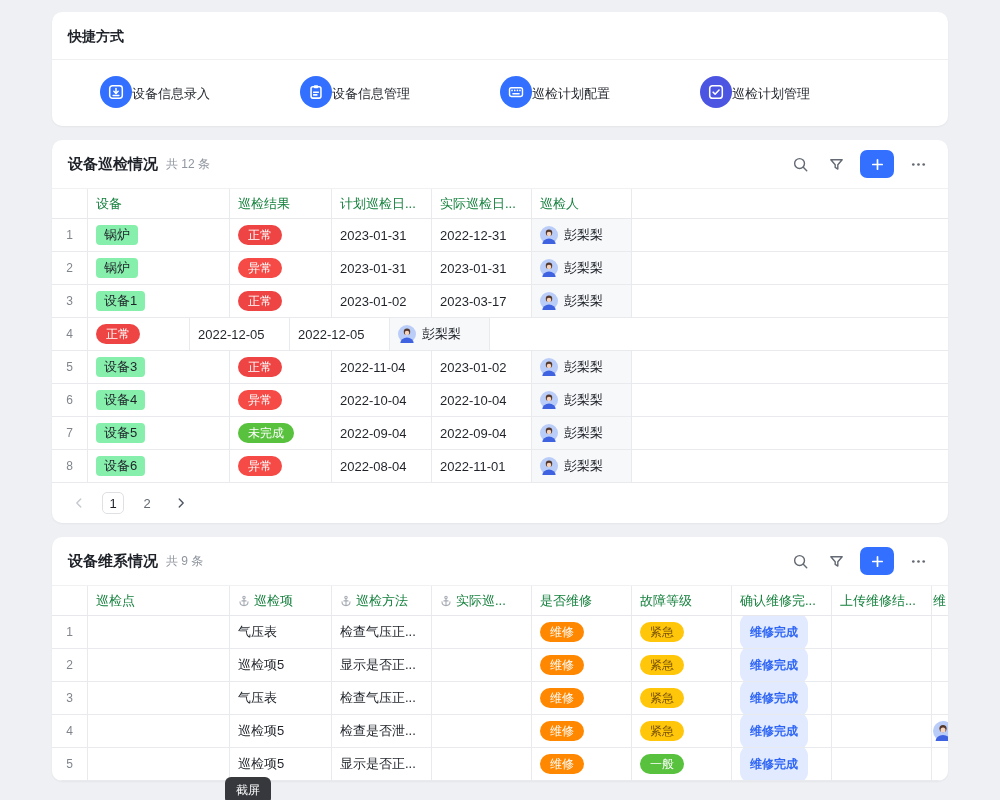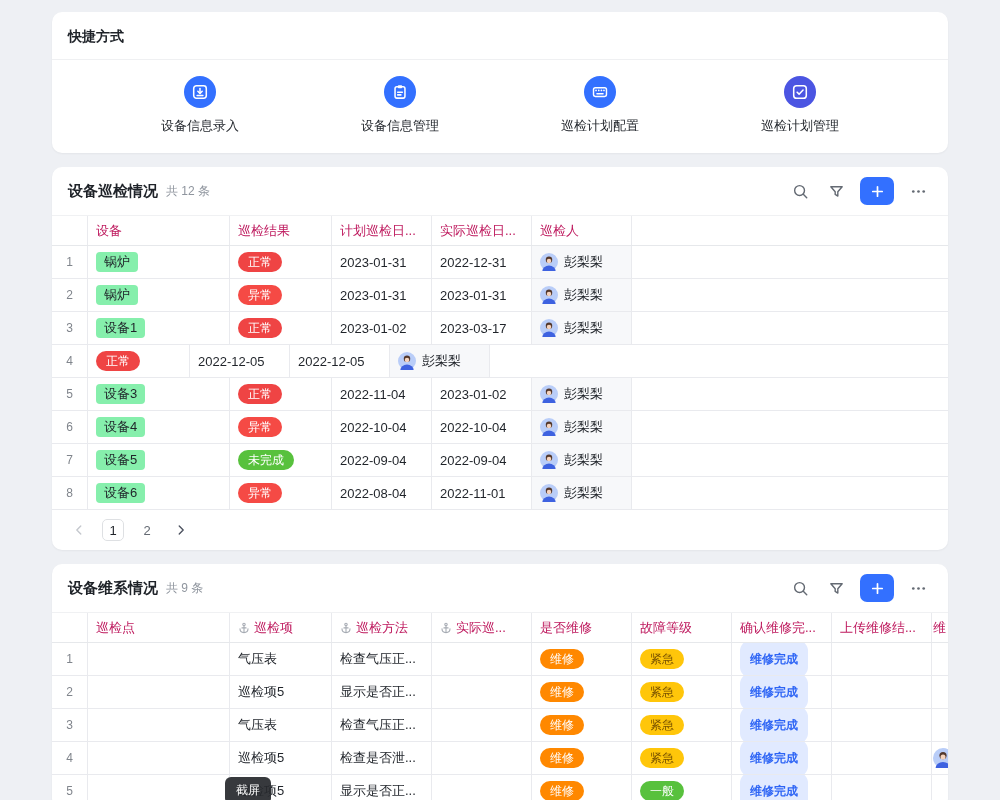--- a/index.html
+++ b/index.html
@@ -12,38 +12,38 @@
     position:relative;
   }
   .page{position:absolute;left:52px;top:12px;width:896px}
   .card{
     background:#fff;border-radius:10px;margin-bottom:14px;
     box-shadow:0 1px 2px rgba(31,35,41,.05);overflow:hidden;
   }
   
   .shortcuts-title{padding:14px 16px 13px;font-size:14px;font-weight:700;line-height:20px;border-bottom:1px solid #eff0f2}
   .shortcut-row{display:flex;padding:16px 48px 18px}
-  .shortcut{flex:1;display:flex;flex-direction:column;align-items:center;cursor:pointer}
+  .shortcut{flex:1;display:flex;align-items:flex-start;cursor:pointer}
   .shortcut .circle{width:32px;height:32px;border-radius:50%;display:flex;align-items:center;justify-content:center}
   .circle.c-blue{background:#3370ff}
   .circle.c-indigo{background:#4b55e2}
   .shortcut .lbl{margin-top:9px;font-size:13px;color:#1f2329}
   
   .table-head{display:flex;align-items:center;padding:2px 16px;height:48px}
   .table-title{font-size:15px;font-weight:700}
   .table-count{font-size:12px;color:#8f959e;margin-left:8px}
   .head-spacer{flex:1}
   .icon-btn{width:28px;height:28px;display:flex;align-items:center;justify-content:center;border-radius:6px;cursor:pointer;margin-left:8px}
   .add-btn{width:34px;height:28px;background:#3370ff;border-radius:7px;display:flex;align-items:center;justify-content:center;cursor:pointer;margin-left:10px}
   .more-btn{margin-left:10px}
   
   .thead{display:flex;height:31px;border-top:1px solid #f0f1f3;border-bottom:1px solid #e6e8eb}
   .trow{display:flex;height:33px;border-bottom:1px solid #e9eaee}
   .c{display:flex;align-items:center;padding:0 8px;border-right:1px solid #e9eaee;font-size:13px;white-space:nowrap;overflow:hidden}
-  .thead .c{color:#be185d;gap:4px}
+  .thead .c{color:#15803d;gap:4px}
   .cw-num{width:36px;justify-content:center;padding:0;font-size:12px;color:#80858c}
   .cw-a{width:142px}
   .cw-b{width:102px}
   .cw-c{width:100px}
   .cw-x{width:16px;border-right:none;padding:0 1px;overflow:visible}
   .fill{flex:1;border-right:none}
   .tag{background:#86efac;border-radius:4px;padding:2px 8px;font-size:13px;line-height:16px}
   .badge{display:inline-flex;align-items:center;height:20px;padding:0 10px;border-radius:10px;font-size:12px;color:#fff;line-height:1}
   .badge[data-variant="blue"]{background:#ef4444}
   .badge[data-variant="red"]{background:#f54a45}

